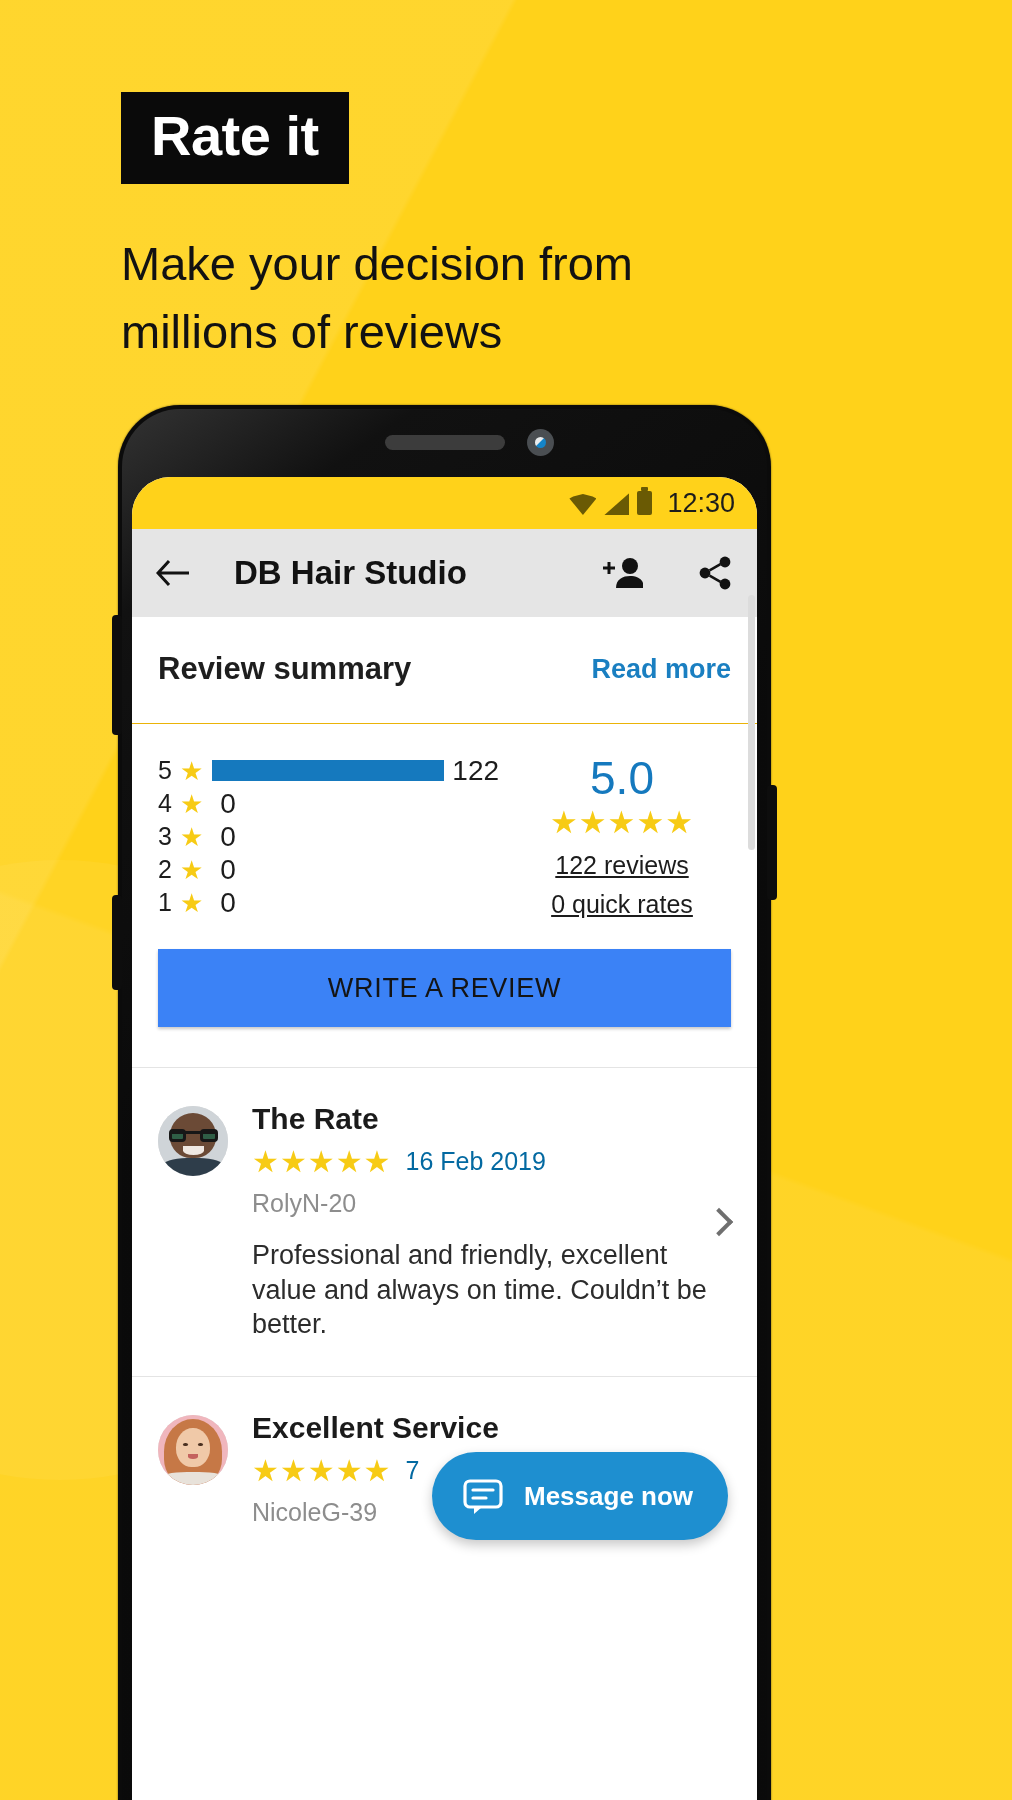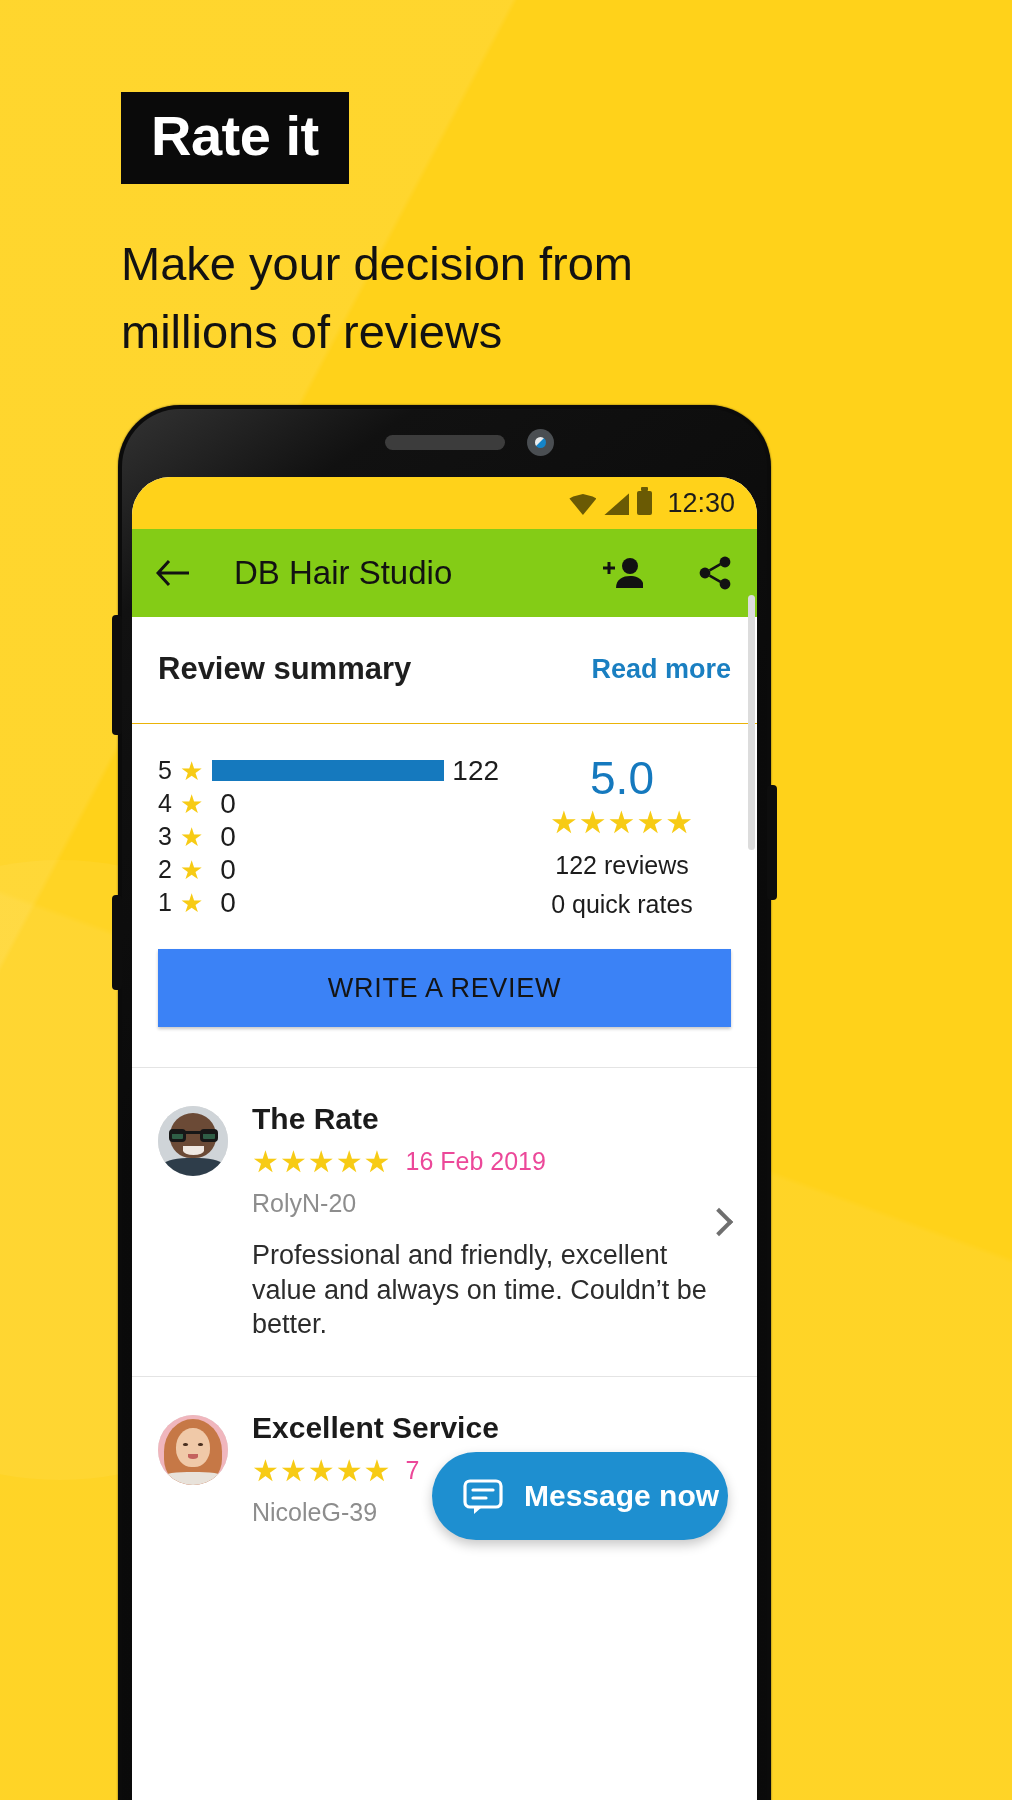--- a/index.html
+++ b/index.html
@@ -127,24 +127,25 @@
     content:""; position:absolute; left:4px; top:-4px;
     width:7px; height:4px; background:#6a5a04; border-radius:1px;
   }
   .sb-time {
     font-size: 27px; color: #1c1c1c; margin-left: 6px;
     line-height: 1;
   }
 
   
   .appbar {
-    height: 88px; background: #84cc16;
+    height: 88px; background: #e5e5e5;
     display: flex; align-items: center;
     padding: 0 24px;
     position: relative;
+    font-weight: bold;
   }
   .appbar-title {
     font-size: 33px; color: #121212;
     margin-left: 44px; flex: 0 0 auto;
   }
   .appbar-actions {
     margin-left: auto; display: flex; align-items: center; gap: 54px;
   }
   .icon-btn { display: flex; align-items: center; justify-content: center; }
   .back-arrow { width: 34px; height: 28px; }
@@ -174,21 +175,21 @@
   .bar-fill {
     height: 21px; background: #1579BE;
   }
   .bar-count { font-size: 28px; color: #1c1c1c; margin-left: 8px; }
 
   .score-col {
     width: 218px; text-align: center; padding-top: 0px;
   }
   .score-val { font-size: 46px; color: #1579BE; line-height: 1.05; }
   .score-stars { color: #F7CB15; font-size: 31px; letter-spacing: 1px; margin-top: 2px; }
-  .score-line { font-size: 25px; color: #1c1c1c; margin-top: 10px; }
+  .score-line { font-size: 25px; color: #1c1c1c; margin-top: 10px; text-decoration: underline; }
 
   
   .write-wrap { padding: 22px 26px 40px 26px; }
   .write-btn {
     width: 100%; height: 78px;
     background: #3b82f6;
     display: flex; align-items: center; justify-content: center;
     font-size: 27px; letter-spacing: 0.7px; color: #141414;
     box-shadow: 0 2px 3px rgba(0,0,0,0.22);
   }
@@ -201,21 +202,21 @@
   }
   .avatar {
     width: 70px; height: 70px; border-radius: 50%;
     flex: 0 0 auto; margin-top: 4px; overflow: hidden;
     background: #d8d8d8;
   }
   .rv-body { flex: 1 1 auto; padding-left: 24px; padding-right: 18px; }
   .rv-title { font-size: 30px; font-weight: bold; color: #1b1b1b; }
   .rv-line { display: flex; align-items: center; margin-top: 8px; }
   .rv-stars { color: #F7CB15; font-size: 30px; letter-spacing: 1px; }
-  .rv-date { font-size: 25px; color: #ec4899; margin-left: 14px; }
+  .rv-date { font-size: 25px; color: #0369a1; margin-left: 14px; }
   .rv-user { font-size: 25px; color: #8d8d8d; margin-top: 10px; }
   .rv-text { font-size: 27px; color: #2c2c2c; line-height: 1.28; margin-top: 20px; }
   .chev {
     position: absolute; right: 28px; top: 50%; transform: translateY(-50%);
     width: 20px; height: 20px;
     border-right: 4px solid #6f6f6f; border-top: 4px solid #6f6f6f;
     transform: translateY(-50%) rotate(45deg);
   }
 
   
@@ -228,21 +229,21 @@
   .msg-fab {
     position: absolute; left: 432px; top: 1452px;
     width: 296px; height: 88px;
     background: #1E8FD0; border-radius: 46px;
     display: flex; align-items: center;
     padding-left: 30px; gap: 20px;
     box-shadow: 0 5px 12px rgba(0,0,0,0.22);
     z-index: 20;
   }
   .msg-icon { width: 42px; height: 38px; flex: 0 0 auto; }
-  .msg-label { color: #ffffff; font-size: 30px; font-weight: bold; }
+  .msg-label { color: #ffffff; font-size: 26px; font-weight: bold; }
 
   
   .face { width: 100%; height: 100%; position: relative; }
   .face.m { background: #cfd4d8; }
   .face.m .head { position:absolute; left:17%; top:10%; width:66%; height:64%; border-radius:50% 50% 46% 46%; background:#6b4a36; }
   .face.m .glass { position:absolute; left:18%; top:36%; width:64%; height:13%; border-top:3px solid #171717; }
   .face.m .gl, .face.m .gr { position:absolute; top:33%; width:25%; height:18%; border:3px solid #171717; border-radius:4px; background:#2f5e46; }
   .face.m .gl { left:15%; } .face.m .gr { right:15%; }
   .face.m .smile { position:absolute; left:35%; top:57%; width:30%; height:12%; background:#efe8e2; border-radius:0 0 50% 50%; }
   .face.m .body { position:absolute; left:6%; top:74%; width:88%; height:30%; background:#2e3d4a; border-radius:40% 40% 0 0; }

